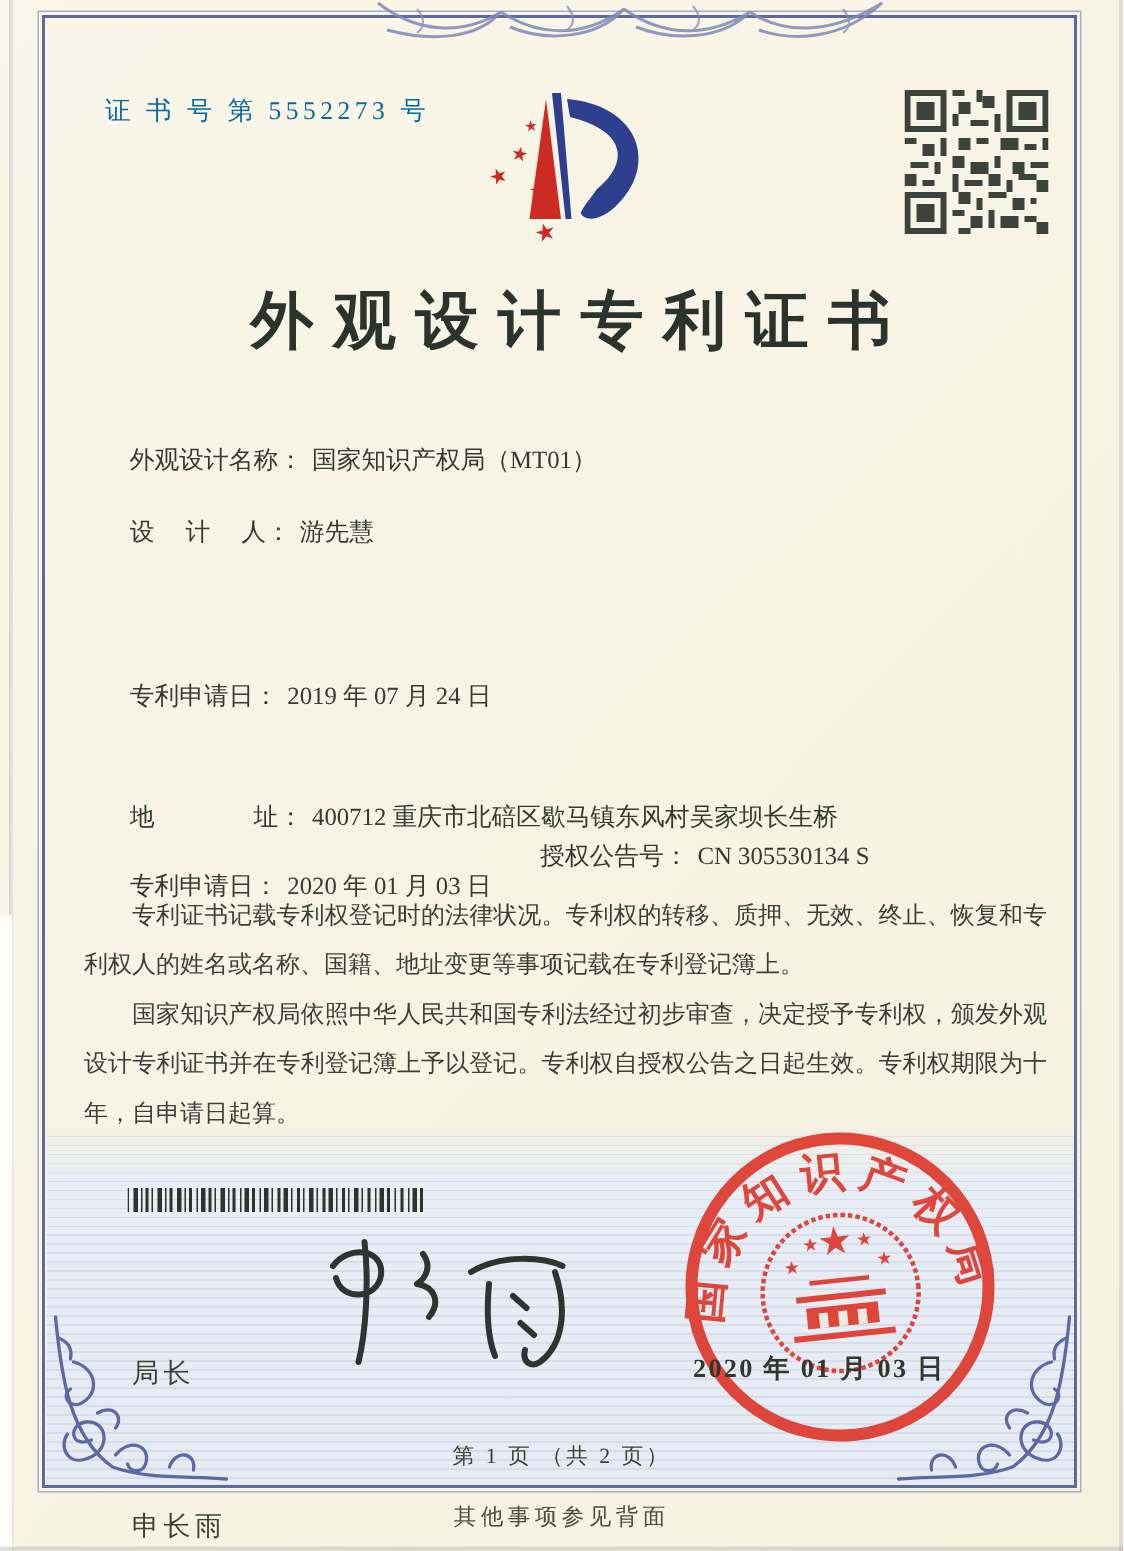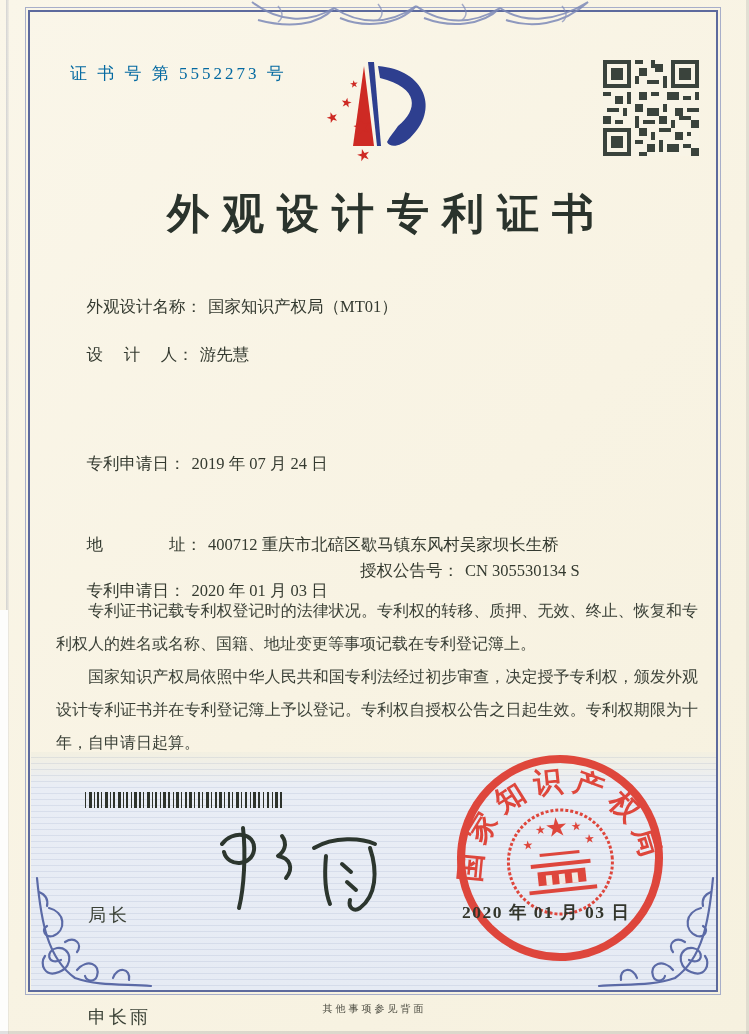--- a/index.html
+++ b/index.html
@@ -57,21 +57,21 @@
              letter-spacing:1.5px;color:#33362c;white-space:pre;}
 
   .page-no{position:absolute;left:0;right:0;top:961px;text-align:center;z-index:3;
            font-size:14.5px;letter-spacing:2px;color:#3a4036;white-space:pre;}
 
   .corner{position:absolute;top:872px;z-index:7;}
   .corner-left{left:31px;}
   .corner-right{left:597px;transform:scaleX(-1);}
 
   .back-note{position:absolute;left:0;right:0;top:1002px;text-align:center;z-index:2;
-             font-size:10px;letter-spacing:3px;color:#4b4b40;white-space:pre;}
+             font-size:15px;letter-spacing:3px;color:#4b4b40;white-space:pre;}
 </style>
 </head>
 <body>
 
 <div class="stage">
   <div class="paper"></div>
   <div class="scan-left"></div>
   <div class="scan-left-white"></div>
   <div class="scan-right"></div>
   <div class="scan-bottom"></div>
@@ -282,20 +282,21 @@
       <g fill="#f1e9e2">
         <rect x="92" y="124" width="6" height="10"></rect>
         <rect x="105" y="124" width="6" height="10"></rect>
         <rect x="118" y="124" width="6" height="10"></rect>
       </g>
     </g>
   </svg>
 
   <div class="seal-date">2020 年 01 月 03 日</div>
 
+  <div class="page-no">第 1 页 （共 2 页）</div>
 
   <svg class="corner corner-left" width="122" height="118" viewBox="0 0 122 118">
     <g fill="none" stroke="#5b6aa6" stroke-width="2.2" stroke-linecap="round">
       <path d="M6 6 C 10 48, 16 86, 44 106 C 66 114, 92 112, 120 114"></path>
       <path d="M30 88 C 16 94, 14 78, 26 76 C 40 74, 44 94, 28 100 C 14 106, 8 92, 14 84"></path>
       <path d="M18 36 C 34 40, 36 58, 22 64 C 14 66, 10 58, 16 54"></path>
       <path d="M46 98 C 56 86, 70 92, 66 104 C 64 110, 56 110, 54 104"></path>
       <path d="M82 106 C 86 94, 100 96, 98 108"></path>
       <path d="M34 70 C 44 64, 52 72, 46 80"></path>
       <path d="M8 20 q 10 4 8 14"></path>

